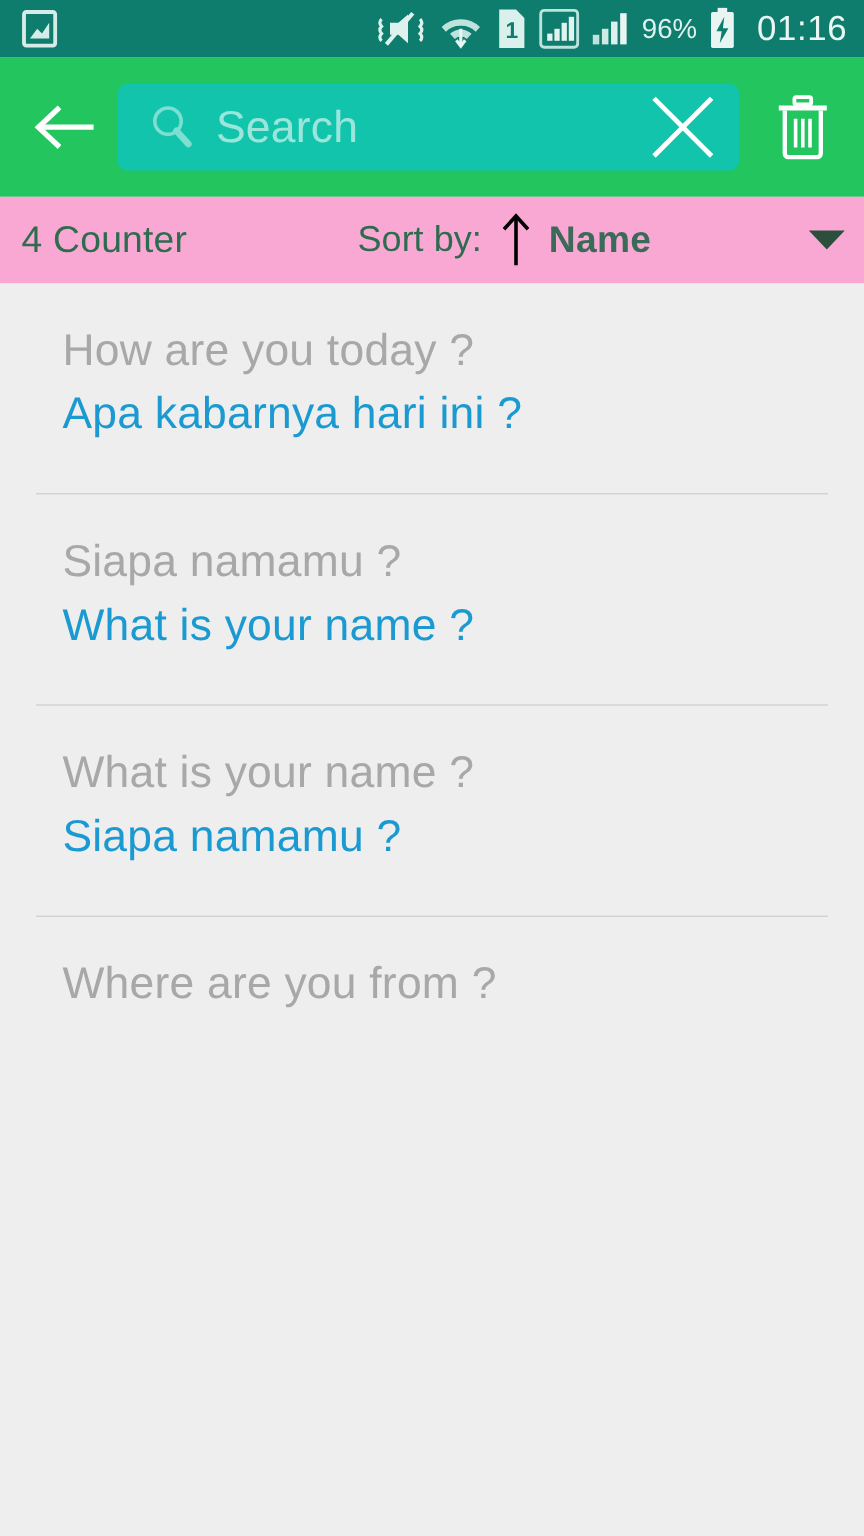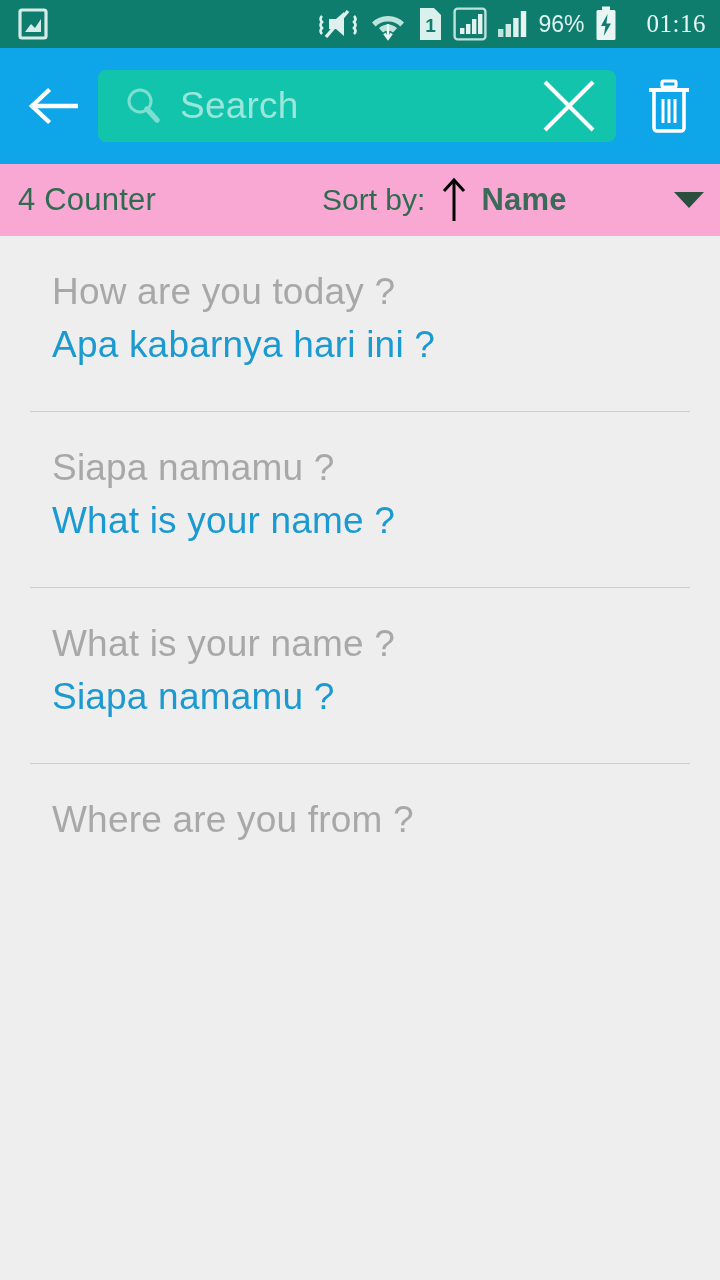--- a/index.html
+++ b/index.html
@@ -12,27 +12,27 @@
   #app { position:relative; width:720px; height:1280px; }
 
   
   .statusbar {
     height:48px; background:#0e7d6e;
     display:flex; align-items:center;
     padding:0 14px 0 18px; color:#e8f5f2;
   }
   .sb-left { display:flex; align-items:center; flex:1; }
   .sb-right { display:flex; align-items:center; gap:9px; }
-  .sb-time { font-size:25px; letter-spacing:.5px; color:#eaf6f4; margin-left:20px;font-family:Liberation Serif, serif; }
+  .sb-time { font-size:29px; letter-spacing:.5px; color:#eaf6f4; margin-left:8px; }
   .sb-pct { font-size:23px; color:#dff1ee; letter-spacing:0px; }
   .icn { display:block; }
 
   
   .toolbar {
-    height:116px; background:#0ea5e9;
+    height:116px; background:#22c55e;
     display:flex; align-items:center; padding:0 14px 0 22px;
     position:relative;
   }
   .back-btn { width:64px; height:64px; display:flex; align-items:center; justify-content:center; }
   .search-wrap {
     flex:1; height:72px; margin:0 6px 0 12px;
     background:#13c4ad; border-radius:8px;
     display:flex; align-items:center; position:relative;
     padding:0 14px 0 26px;
   }
@@ -45,21 +45,21 @@
   .clear-btn { width:66px; height:66px; display:flex; align-items:center; justify-content:center; flex:0 0 auto; }
   .trash-btn { width:74px; height:74px; display:flex; align-items:center; justify-content:center; margin-left:10px; }
 
   
   .sortbar {
     height:72px; background:#f9a8d4;
     display:flex; align-items:center; position:relative;
     padding:0 18px 0 18px;
   }
   .counter { font-size:31px; color:#2f6b4f; font-weight:400; letter-spacing:.2px; }
-  .sort-group { display:flex; align-items:center; position:absolute; left:322px; }
+  .sort-group { display:flex; align-items:center; position:absolute; left:298px; }
   .sort-label { font-size:30px; color:#2f6b4f; }
   .sort-arrow { margin:0 14px 0 16px; display:flex; align-items:center; }
   .sort-value { font-size:31px; color:#3b6b58; font-weight:bold; letter-spacing:.2px; }
   .sort-caret { position:absolute; right:14px; top:50%; transform:translateY(-50%); }
 
   
   .list { background:#eeeeee; }
   .row { height:176px; padding:0 32px; position:relative; }
   .row-inner { padding-left:20px; padding-top:30px; }
   .src { font-size:37px; color:#a8a8a8; line-height:1.42; letter-spacing:.2px; white-space:nowrap; }

